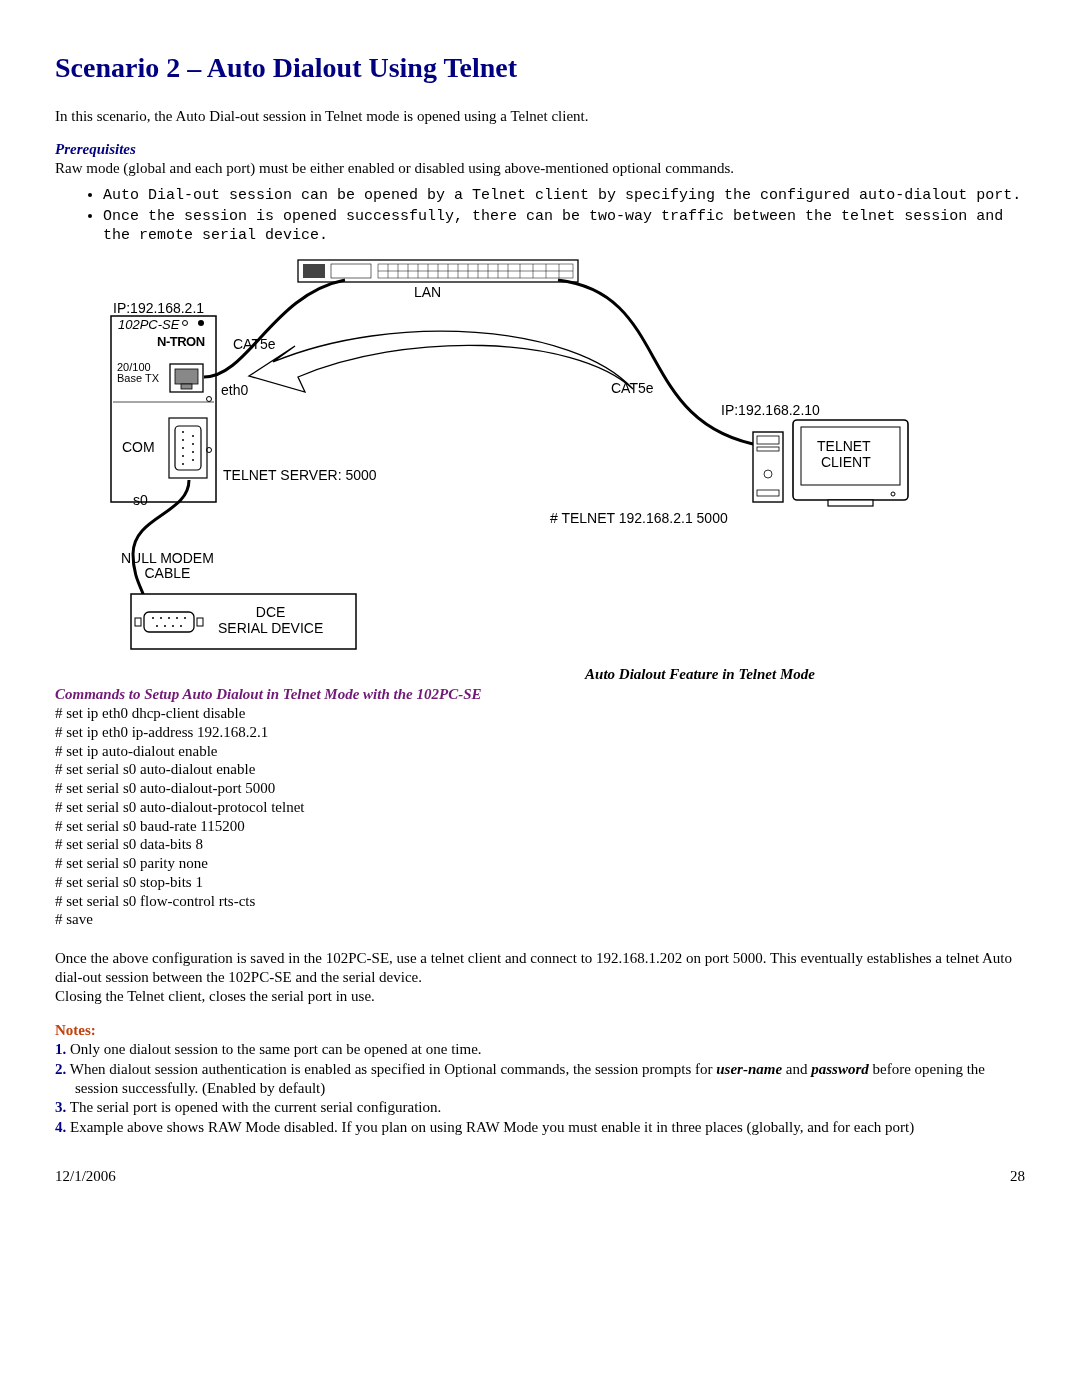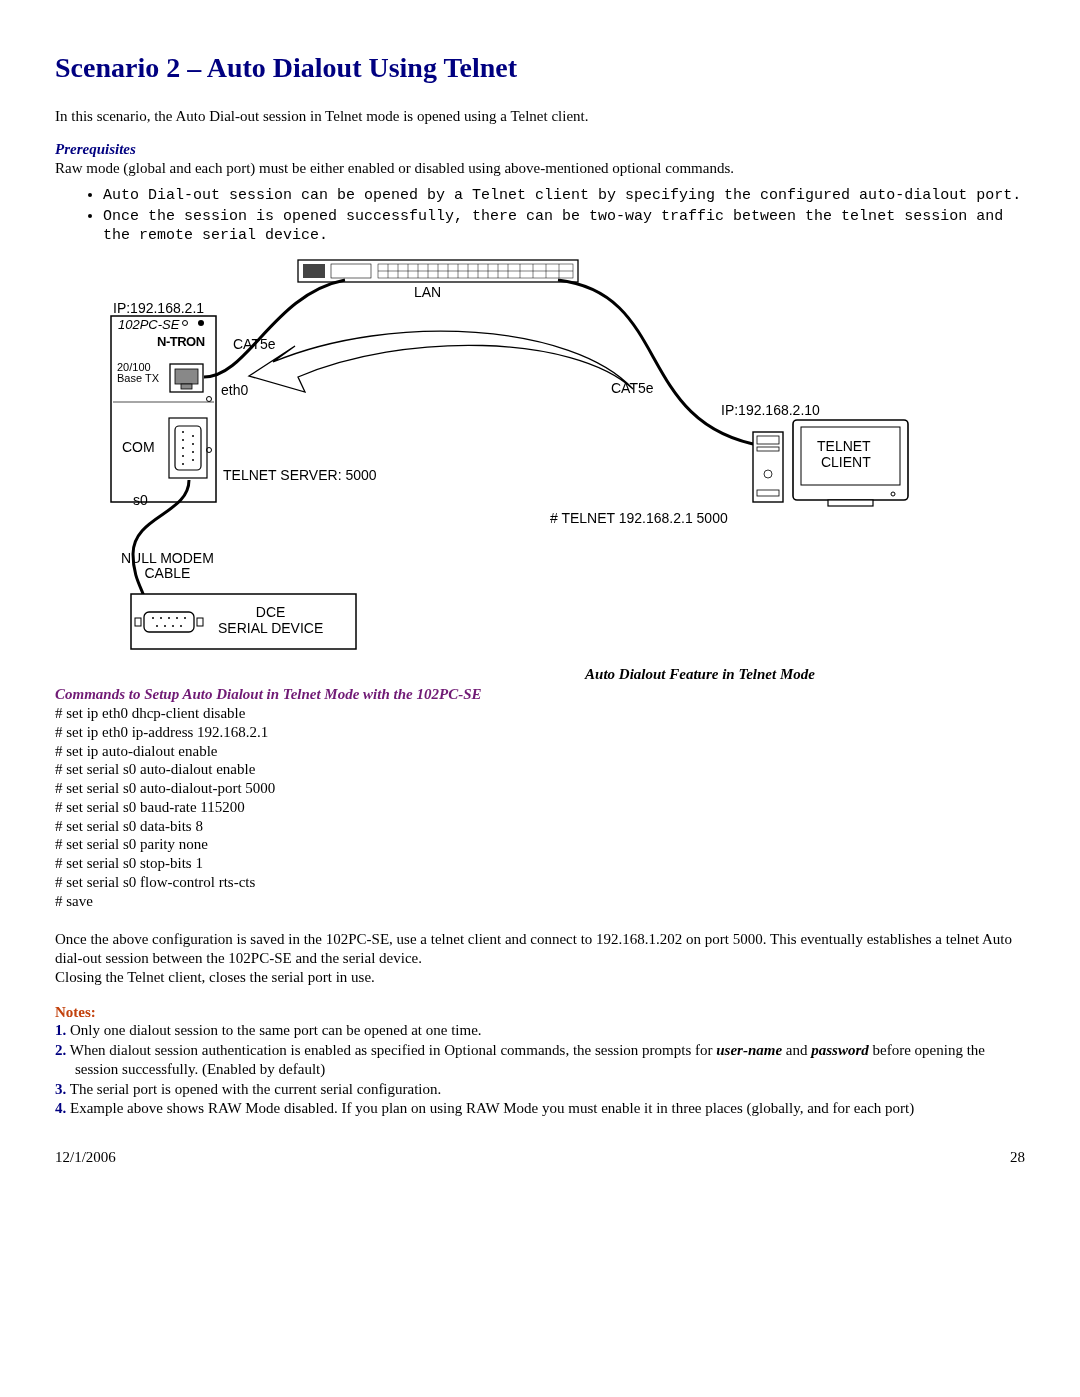--- a/index.html
+++ b/index.html
@@ -239,20 +239,21 @@
 
 <div class="caption">Auto Dialout Feature in Telnet Mode</div>
 
 <div class="section-heading">Commands to Setup Auto Dialout in Telnet Mode with the 102PC-SE</div>
 <div class="code-block">
   <p># set ip eth0 dhcp-client disable</p>
   <p># set ip eth0 ip-address 192.168.2.1</p>
   <p># set ip auto-dialout enable</p>
   <p># set serial s0 auto-dialout enable</p>
   <p># set serial s0 auto-dialout-port 5000</p>
+  <p># set serial s0 auto-dialout-protocol telnet</p>
   <p># set serial s0 baud-rate 115200</p>
   <p># set serial s0 data-bits 8</p>
   <p># set serial s0 parity none</p>
   <p># set serial s0 stop-bits 1</p>
   <p># set serial s0 flow-control rts-cts</p>
   <p># save</p>
 </div>
 
 <p class="para" style="margin-bottom:0">Once the above configuration is saved in the 102PC-SE, use a telnet client and connect to 192.168.1.202 on port 5000. This eventually establishes a telnet Auto dial-out session between the 102PC-SE and the serial device.</p>
 <p class="para">Closing the Telnet client, closes the serial port in use.</p>

